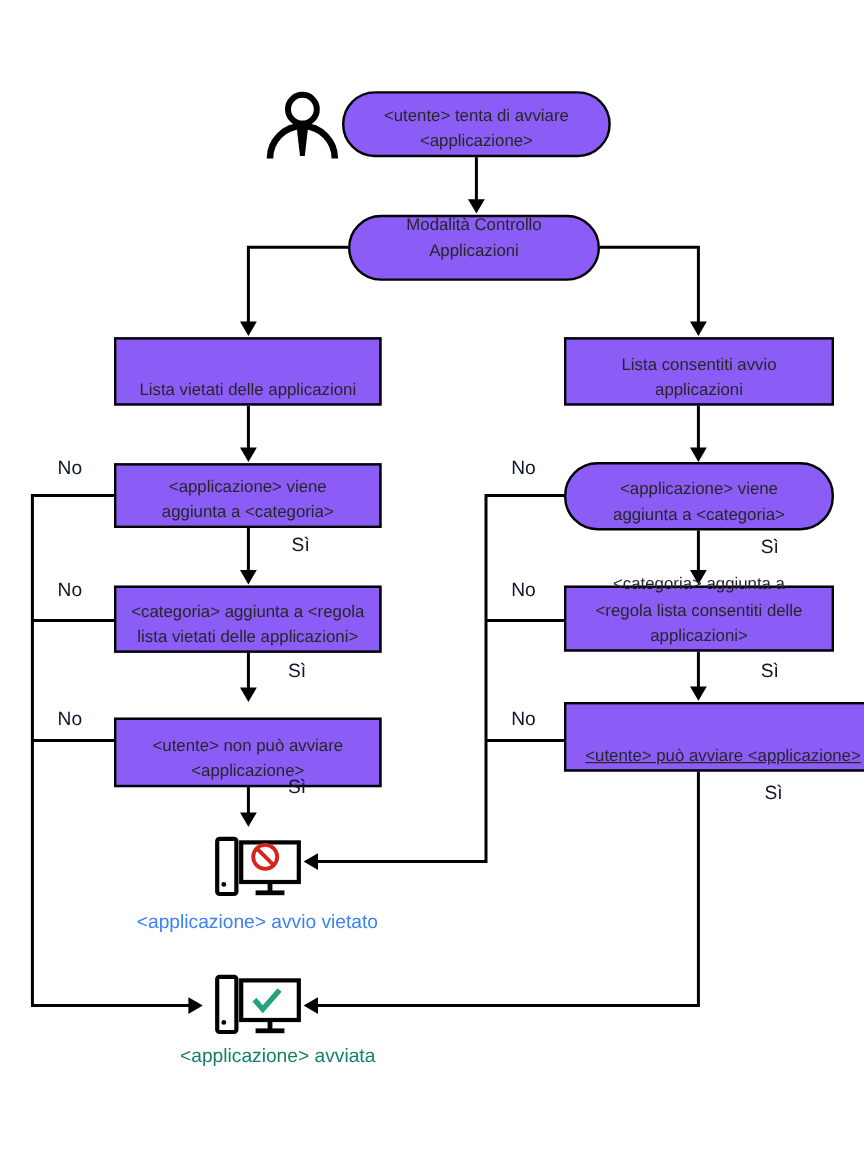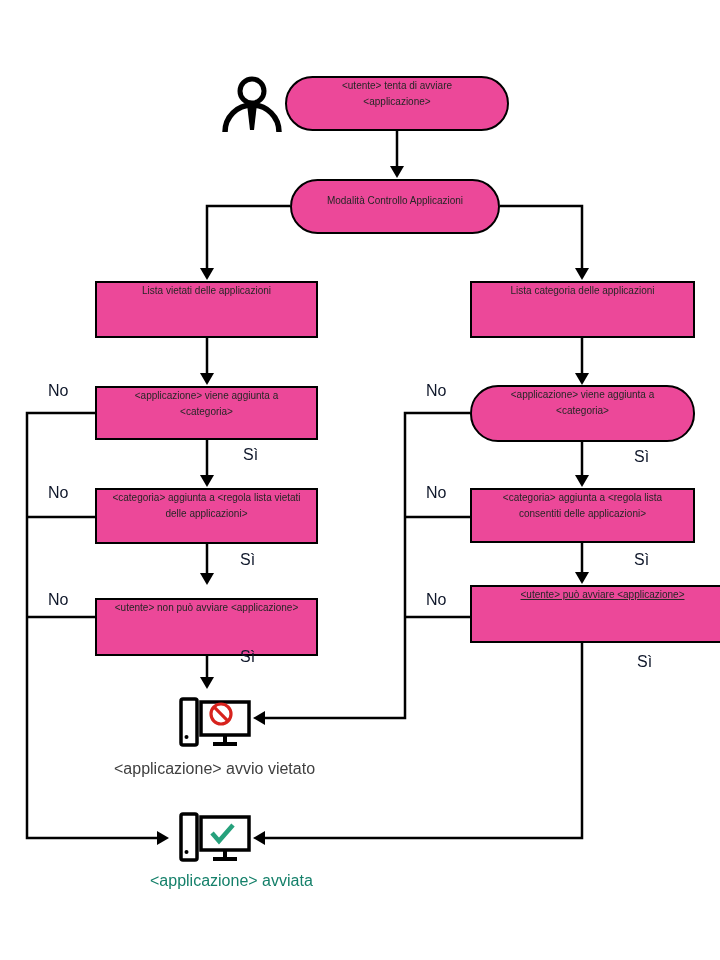--- a/index.html
+++ b/index.html
@@ -3,23 +3,23 @@
 <meta charset="utf-8">
 <style>
   html,body { margin:0; padding:0; background:#fff; }
   .page {
     position:relative; width:720px; height:960px; background:#ffffff;
     font-family:"Liberation Sans", sans-serif; overflow:hidden;
   }
   .wires { position:absolute; inset:0; width:720px; height:960px; }
   .node {
     position:absolute; box-sizing:border-box;
-    border:2.5px solid #000; background:#ec4899;
-    display:flex; align-items:flex-start; justify-content:center;
-    text-align:center; font-size:10px; line-height:1.55; color:#262626;
+    border:2.5px solid #000; background:#8b5cf6;
+    display:flex; align-items:flex-end; justify-content:center;
+    text-align:center; font-size:14px; line-height:1.55; color:#262626;
   }
   .stadium { border-radius:28px; }
   .lbl {
     position:absolute; font-size:16px; color:#0f172a; line-height:1;
     white-space:nowrap;
   }
   .caption {
     position:absolute; font-size:16px; line-height:1; white-space:nowrap;
   }
 </style>
@@ -98,21 +98,21 @@
 
   <div class="node stadium" style="left:290px; top:179px; width:210px; height:55px; padding:12px 10px;">
     <span>Modalità Controllo Applicazioni</span>
   </div>
 
   <div class="node" style="left:95px; top:281px; width:223px; height:57px; padding:0 0;">
     <span>Lista vietati delle applicazioni</span>
   </div>
 
   <div class="node" style="left:470px; top:281px; width:225px; height:57px; padding:0 10px;">
-    <span>Lista categoria delle applicazioni</span>
+    <span>Lista consentiti avvio applicazioni</span>
   </div>
 
   <div class="node" style="left:95px; top:386px; width:223px; height:54px; padding:0 28px;">
     <span>&lt;applicazione&gt; viene aggiunta a &lt;categoria&gt;</span>
   </div>
 
   <div class="node stadium" style="left:470px; top:385px; width:225px; height:57px; padding:0 30px;">
     <span>&lt;applicazione&gt; viene aggiunta a &lt;categoria&gt;</span>
   </div>
 
@@ -138,17 +138,17 @@
   <span class="lbl" style="left:426px; top:383px;">No</span>
   <span class="lbl" style="left:426px; top:485px;">No</span>
   <span class="lbl" style="left:426px; top:592px;">No</span>
   <span class="lbl" style="left:243px; top:447px;">Sì</span>
   <span class="lbl" style="left:240px; top:552px;">Sì</span>
   <span class="lbl" style="left:240px; top:649px;">Sì</span>
   <span class="lbl" style="left:634px; top:449px;">Sì</span>
   <span class="lbl" style="left:634px; top:552px;">Sì</span>
   <span class="lbl" style="left:637px; top:654px;">Sì</span>
 
-  <div class="caption" style="left: 114px; top: 761px; color: #404040;">&lt;applicazione&gt; avvio vietato</div>
+  <div class="caption" style="left: 114px; top: 761px; color: #3b82f6;">&lt;applicazione&gt; avvio vietato</div>
 
   <div class="caption" style="left: 150px; top: 873px; color: rgb(21, 128, 106);">&lt;applicazione&gt; avviata</div>
 
 </div>
 
 </body></html>

